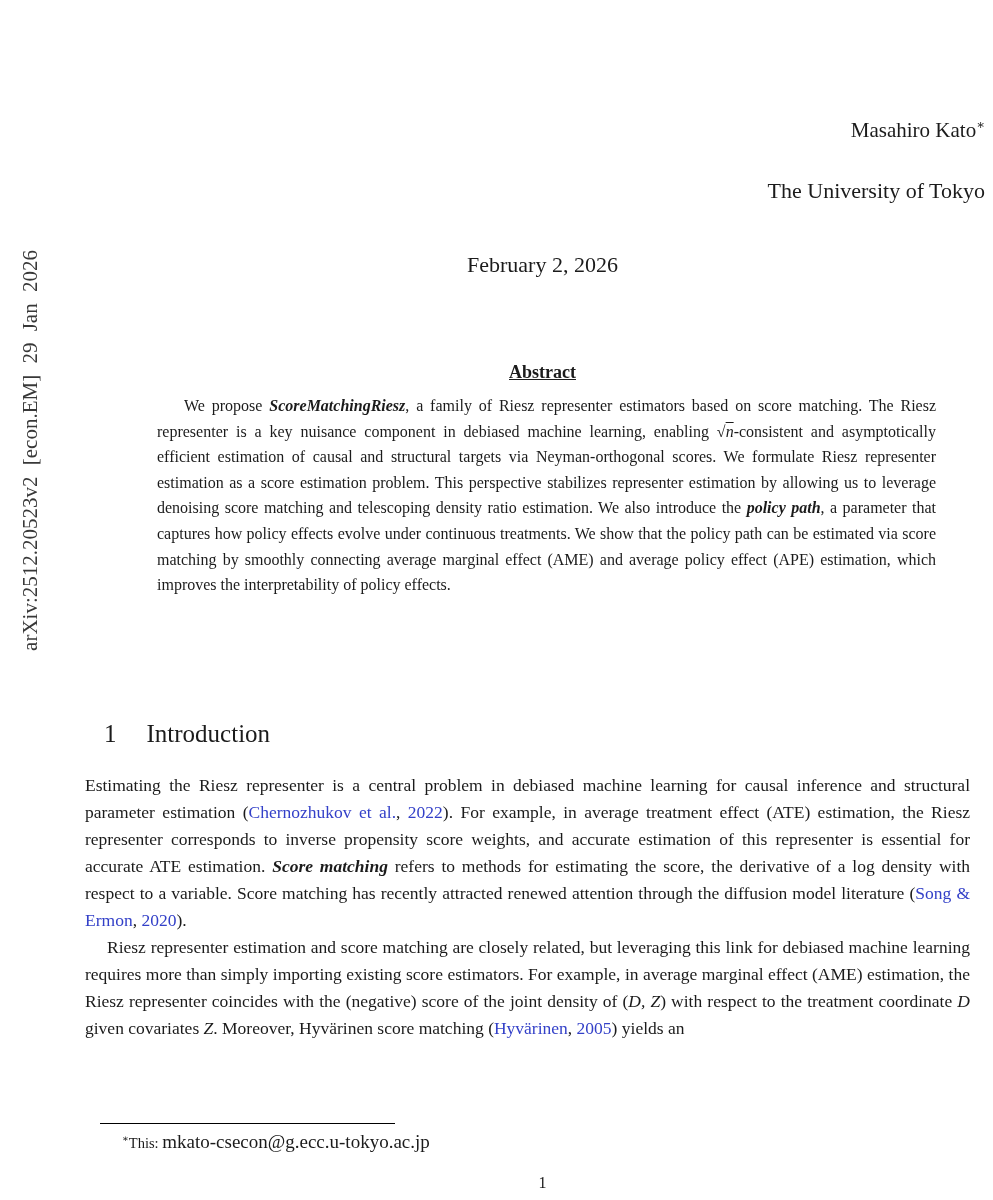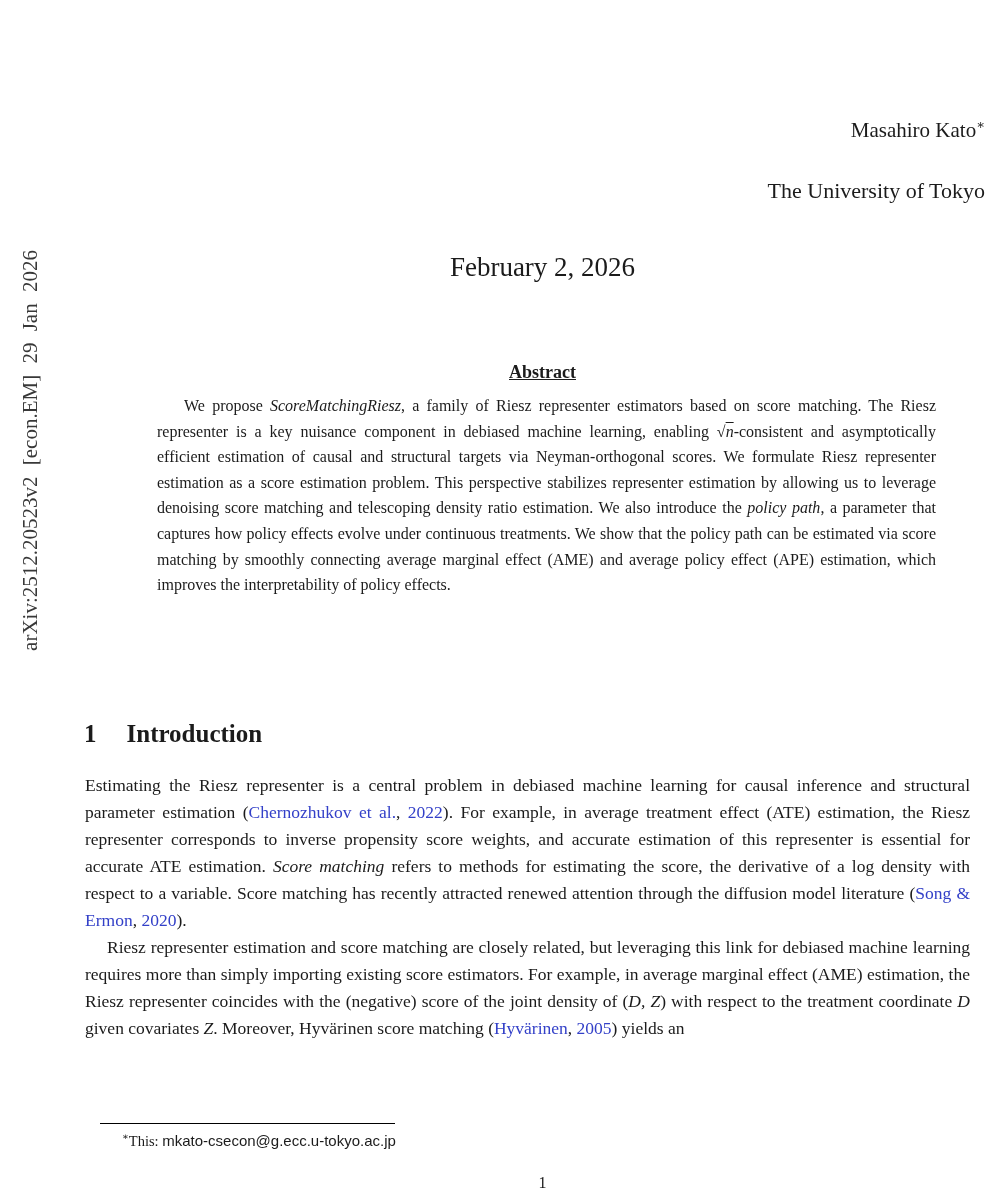--- a/index.html
+++ b/index.html
@@ -51,21 +51,21 @@
     width: 885px;
     text-align: right;
     font-size: 22px;
   }
   .date {
     position: absolute;
     top: 252px;
     left: 100px;
     width: 885px;
     text-align: center;
-    font-size: 27px;
+    font-size: 22px;
   }
   .abs-head {
     position: absolute;
     top: 362px;
     left: 100px;
     width: 885px;
     text-align: center;
     font-size: 18px;
     font-weight: bold;
     text-decoration: underline;
@@ -76,37 +76,37 @@
     left: 157px;
     width: 779px;
     font-size: 16px;
     line-height: 25.6px;
     text-align: justify;
     text-indent: 27px;
   }
   .sec-head {
     position: absolute;
     top: 720px;
-    left: 84px;
+    left: 104px;
     width: 885px;
     font-size: 25px;
-    font-weight: bold;
+    font-weight: normal;
   }
   .sec-head .sec-num { margin-right: 30px; }
   .body-text {
     position: absolute;
     top: 772px;
     left: 85px;
     width: 885px;
     font-size: 17.5px;
     line-height: 27px;
     text-align: justify;
   }
   .body-text p.indent { text-indent: 22px; }
-  .em { font-style: italic; }
+  .em { font-style: italic; font-weight: bold; }
   .math { font-style: italic; }
   .ol { text-decoration: overline; }
   .link { color: var(--link); cursor: pointer; }
   .fn-rule {
     position: absolute;
     top: 1123px;
     left: 100px;
     width: 295px;
     height: 1px;
     background: #000;
@@ -114,22 +114,22 @@
   .footnote {
     position: absolute;
     top: 1131px;
     left: 100px;
     width: 885px;
     font-size: 14.5px;
     padding-left: 22px;
   }
   .footnote .fn-mark { vertical-align: super; font-size: 10px; }
   .footnote .mono {
-    font-family: Liberation Sans, sans-serif;
-    font-size: 15px;
+    font-family: Liberation Serif, serif;
+    font-size: 19px;
   }
   .pageno {
     position: absolute;
     top: 1174px;
     left: 100px;
     width: 885px;
     text-align: center;
     font-size: 16px;
   }
 </style>

